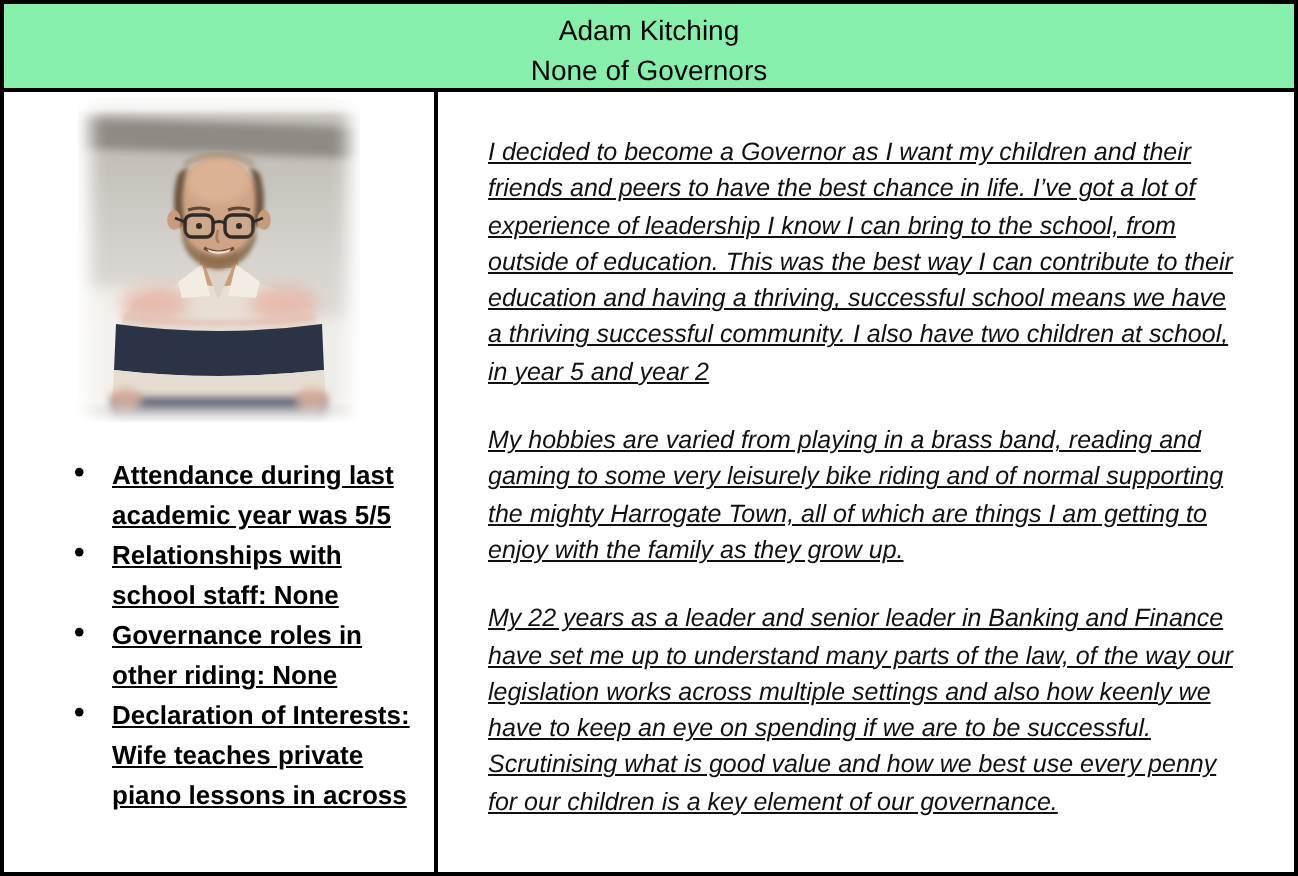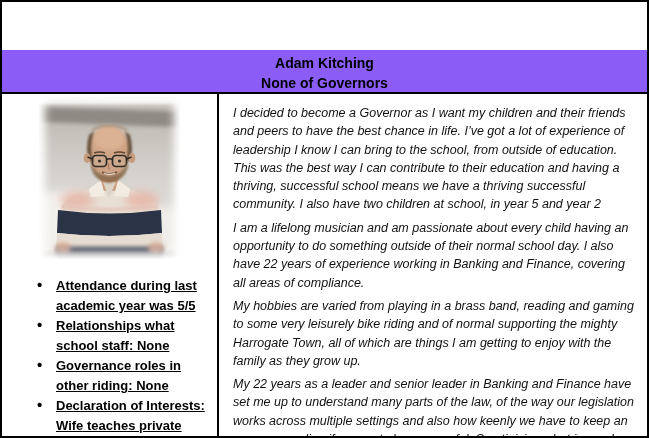--- a/index.html
+++ b/index.html
@@ -6,39 +6,38 @@
   .doc {
     width:649px; height:438px; box-sizing:border-box;
     border:2px solid #000;
     font-family:"Liberation Sans", sans-serif;
     color:#000; background:#fff;
     display:flex; flex-direction:column;
     overflow:hidden;
   }
   .header {
     height:44px; box-sizing:border-box; flex:0 0 44px;
-    background:#8b5cf6;
+    background:#86efac;
     border-bottom:2px solid #000;
-    text-align:center; font-weight:bold; font-size:14px; line-height:20px;
+    text-align:center; font-weight:normal; font-size:14px; line-height:20px;
     padding-top:3px;
-    margin-top:48px;
   }
   .body-row { flex:1; display:flex; min-height:0; }
   .left-cell {
     width:217px; flex:0 0 217px; box-sizing:border-box;
     border-right:2px solid #000;
     overflow:hidden;
   }
   .right-cell {
     flex:1; box-sizing:border-box;
     padding:5px 8px 4px 9px;
     font-style:italic; font-size:12.5px; line-height:18.3px;
     overflow:hidden; color:#111;
   }
-  .right-cell p { margin:5px; }
+  .right-cell p { margin:16px;text-decoration:underline; }
 
   .photo {
     width:141px; height:162px; margin:3px auto 0; position:relative;
   }
   .photo svg { width:100%; height:100%; display:block; filter:blur(0.35px); }
   .photo::after {
     content:""; position:absolute; inset:-1px;
     box-shadow: inset 0 0 9px 7px #ffffff;
     pointer-events:none;
   }
@@ -138,27 +137,26 @@
 
           <path d="M52,62 L52,70 Q55,84 70,86 Q85,84 89,70 L89,62 Q87,77 70,79 Q53,77 52,62 Z" fill="#8a6a4c" opacity="0.9" filter="url(#b1)"></path>
 
           <path d="M63,75 Q70,79 78,75" stroke="#6b4a35" stroke-width="1.6" fill="none"></path>
           <path d="M64.5,75.5 Q70,78 76.5,75.5 L75.5,77 Q70,79 65.5,77 Z" fill="#e9e2d6"></path>
         </svg>
       </div>
 
       <ul class="bullets">
         <li>Attendance during last academic year was 5/5</li>
-        <li>Relationships what school staff: None</li>
+        <li>Relationships with school staff: None</li>
         <li>Governance roles in other riding: None</li>
         <li>Declaration of Interests: Wife teaches private piano lessons in across</li>
       </ul>
     </div>
 
     <div class="right-cell">
       <p>I decided to become a Governor as I want my children and their friends and peers to have the best chance in life. I’ve got a lot of experience of leadership I know I can bring to the school, from outside of education. This was the best way I can contribute to their education and having a thriving, successful school means we have a thriving successful community. I also have two children at school, in year 5 and year 2</p>
-      <p>I am a lifelong musician and am passionate about every child having an opportunity to do something outside of their normal school day. I also have 22 years of experience working in Banking and Finance, covering all areas of compliance.</p>
       <p>My hobbies are varied from playing in a brass band, reading and gaming to some very leisurely bike riding and of normal supporting the mighty Harrogate Town, all of which are things I am getting to enjoy with the family as they grow up.</p>
       <p>My 22 years as a leader and senior leader in Banking and Finance have set me up to understand many parts of the law, of the way our legislation works across multiple settings and also how keenly we have to keep an eye on spending if we are to be successful. Scrutinising what is good value and how we best use every penny for our children is a key element of our governance.</p>
     </div>
 
   </div>
 </div>
 
 </body></html>

